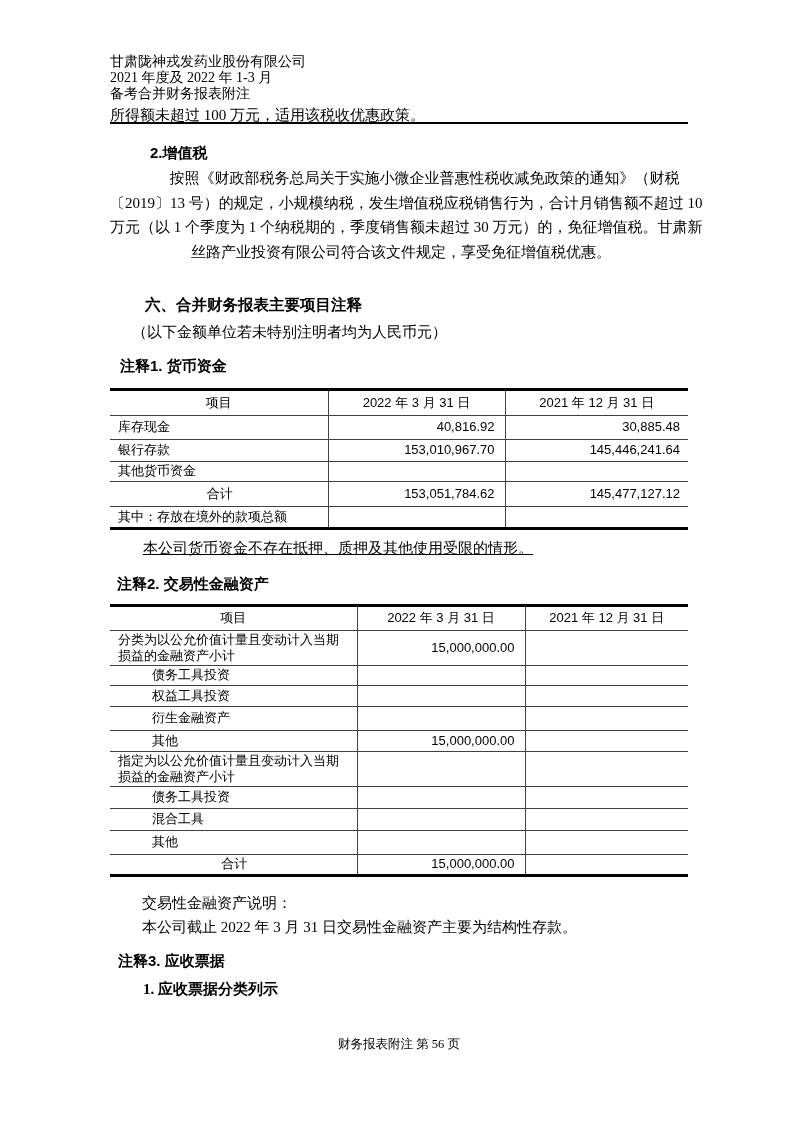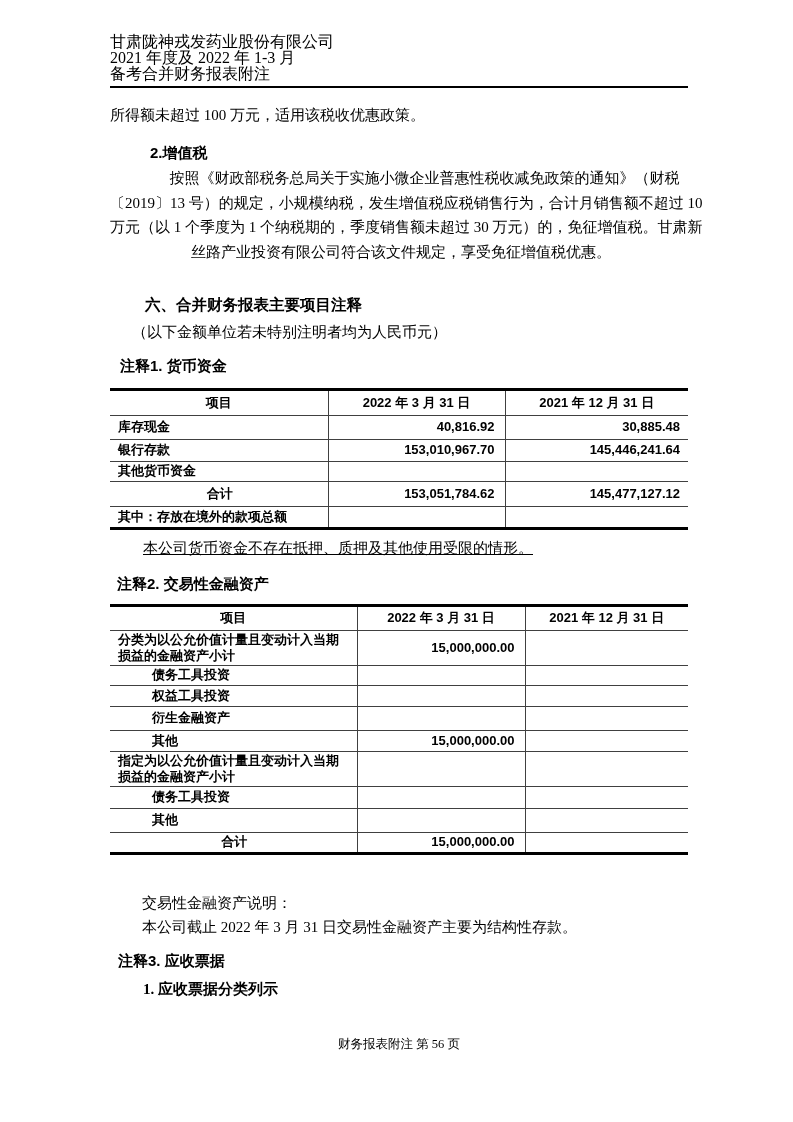--- a/index.html
+++ b/index.html
@@ -6,37 +6,37 @@
   .page {
     position:relative; width:793px; height:1122px; background:#ffffff;
     font-family:"Liberation Serif", serif; color:#000; overflow:hidden;
   }
   .abs { position:absolute; }
   .body-text { font-size:15px; line-height:20px; }
   .bold-hd { font-family:"Liberation Sans", sans-serif; font-weight:bold; }
 
   
   .pg-header {
-    left:110px; top:34px; width:578px;
-    font-size:16px; line-height:16px;
-    padding-bottom:4px; border-bottom:2px solid #000;
+    left:110px; top:54px; width:578px;
+    font-size:14px; line-height:16px;
+    padding-bottom:20px; border-bottom:2px solid #000;
   }
 
   
   .vat-para { left:110px; top:166px; width:582px; font-size:15px; line-height:24.5px; }
   .vat-para .pline { white-space:nowrap;text-align:center; }
   .vat-para .pline:first-child { text-indent:47px; }
 
   
   .tbl-wrap { width:578px; border-top:3px solid #000; border-bottom:3px solid #000; }
   table { border-collapse:collapse; width:100%; table-layout:fixed; }
   td {
     border:1px solid #404040; border-top:none;
     font-size:13px; line-height:16px; padding:1px 6px;
-    vertical-align:middle; overflow:hidden;font-weight:bold;
+    vertical-align:middle; overflow:hidden;
   }
   td:first-child { border-left:none; }
   td:last-child { border-right:none; }
   tr:last-child td { border-bottom:none; }
   td.th { text-align:center; font-family:"Liberation Sans", sans-serif; font-size:13px; }
   td.item { text-align:left; padding-left:8px; }
   td.item.ind { padding-left:42px; }
   td.num { text-align:right; font-family:"Liberation Sans", sans-serif; padding-right:10px; }
   td.num:last-child { padding-right:8px; }
   tr.total-row td.item { text-align:center; }
@@ -157,20 +157,25 @@
       <tr style="height:32px">
         <td class="item">指定为以公允价值计量且变动计入当期损益的金融资产小计</td>
         <td class="num"></td>
         <td class="num"></td>
       </tr>
       <tr style="height:22px">
         <td class="item ind">债务工具投资</td>
         <td class="num"></td>
         <td class="num"></td>
       </tr>
+      <tr style="height:22px">
+        <td class="item ind">混合工具</td>
+        <td class="num"></td>
+        <td class="num"></td>
+      </tr>
       <tr style="height:24px">
         <td class="item ind">其他</td>
         <td class="num"></td>
         <td class="num"></td>
       </tr>
       <tr class="total-row" style="height:20px">
         <td class="item">合计</td>
         <td class="num">15,000,000.00</td>
         <td class="num"></td>
       </tr>

